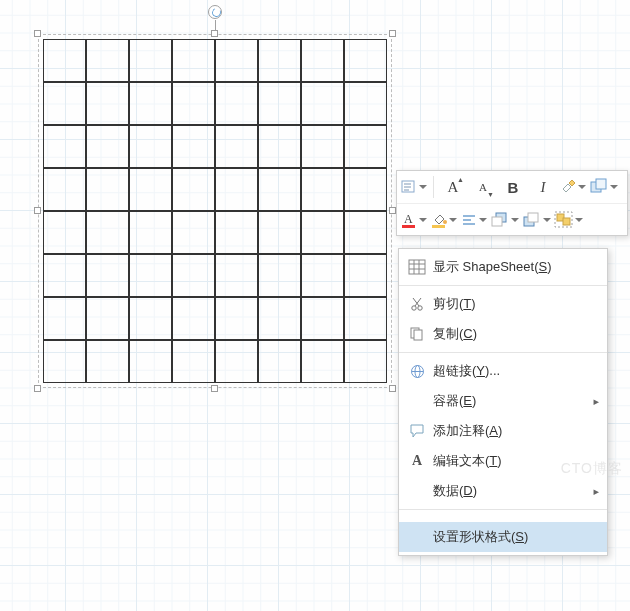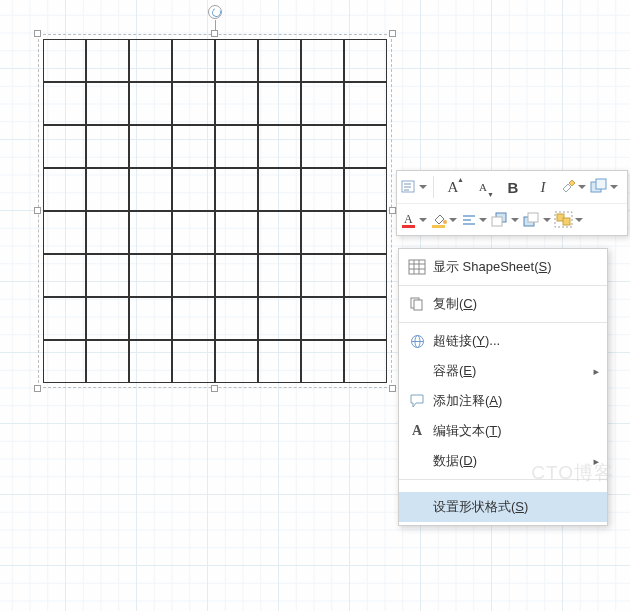--- a/index.html
+++ b/index.html
@@ -42,21 +42,21 @@
 
   .ctx { position:absolute; left:398px; top:248px; width:210px; background:#fff; border:1px solid #cfcfcf; box-shadow:2px 2px 7px rgba(0,0,0,0.18); padding:3px 0; }
   .item { display:flex; align-items:center; height:30px; padding:0 8px 0 6px; position:relative; }
   .item:hover,.item.hi { background:#cfe3f3;margin-top:12px; }
   .icn { width:24px; display:flex; align-items:center; justify-content:center; color:#6b6b6b; }
   .lbl { flex:1; padding-left:4px; white-space:nowrap; }
   .sub::after { content:"▸"; color:#666; font-size:11px; position:absolute; right:8px; }
   .sepr { height:1px; background:#e4e4e4; margin:3px 0; }
   .u { text-decoration:underline; }
 
-  .watermark { position:absolute; right:16px; top:460px; color:#d0d0d0; font-size:19px; writing-mode:horizontal-tb; letter-spacing:1px; pointer-events:none; opacity:0.5;}
+  .watermark { position:absolute; right:7px; top:460px; color:#d0d0d0; font-size:14px; writing-mode:horizontal-tb; letter-spacing:1px; pointer-events:none; opacity:0.5;}
   svg{overflow:visible}
 </style>
 </head>
 <body>
 
 <div class="canvas">
 
   <div class="sel">
     <div class="rot-handle"></div>
     <div class="bnd"></div>
@@ -243,20 +243,31 @@
             <line x1="5" y1="0" x2="5" y2="14" stroke="#888"></line>
             <line x1="10" y1="0" x2="10" y2="14" stroke="#888"></line>
           </svg>
         </span>
       <span class="lbl"><span>显示 ShapeSheet</span>(<span class="u">S</span>)</span>
     </div>
     <div class="sepr"></div>
     <div class="item">
       <span class="icn">
           <svg width="14" height="14">
+            <circle cx="4" cy="11" r="2.2" fill="none" stroke="#777"></circle>
+            <circle cx="10" cy="11" r="2.2" fill="none" stroke="#777"></circle>
+            <line x1="5" y1="9" x2="11" y2="1" stroke="#777"></line>
+            <line x1="9" y1="9" x2="3" y2="1" stroke="#777"></line>
+          </svg>
+        </span>
+      <span class="lbl"><span>剪切</span>(<span class="u">T</span>)</span>
+    </div>
+    <div class="item">
+      <span class="icn">
+          <svg width="14" height="14">
             <rect x="1" y="1" width="8" height="10" fill="#fff" stroke="#888"></rect>
             <rect x="4" y="3" width="8" height="10" fill="#fff" stroke="#888"></rect>
           </svg>
         </span>
       <span class="lbl"><span>复制</span>(<span class="u">C</span>)</span>
     </div>
     <div class="sepr"></div>
     <div class="item">
       <span class="icn">
           <svg width="15" height="15">

